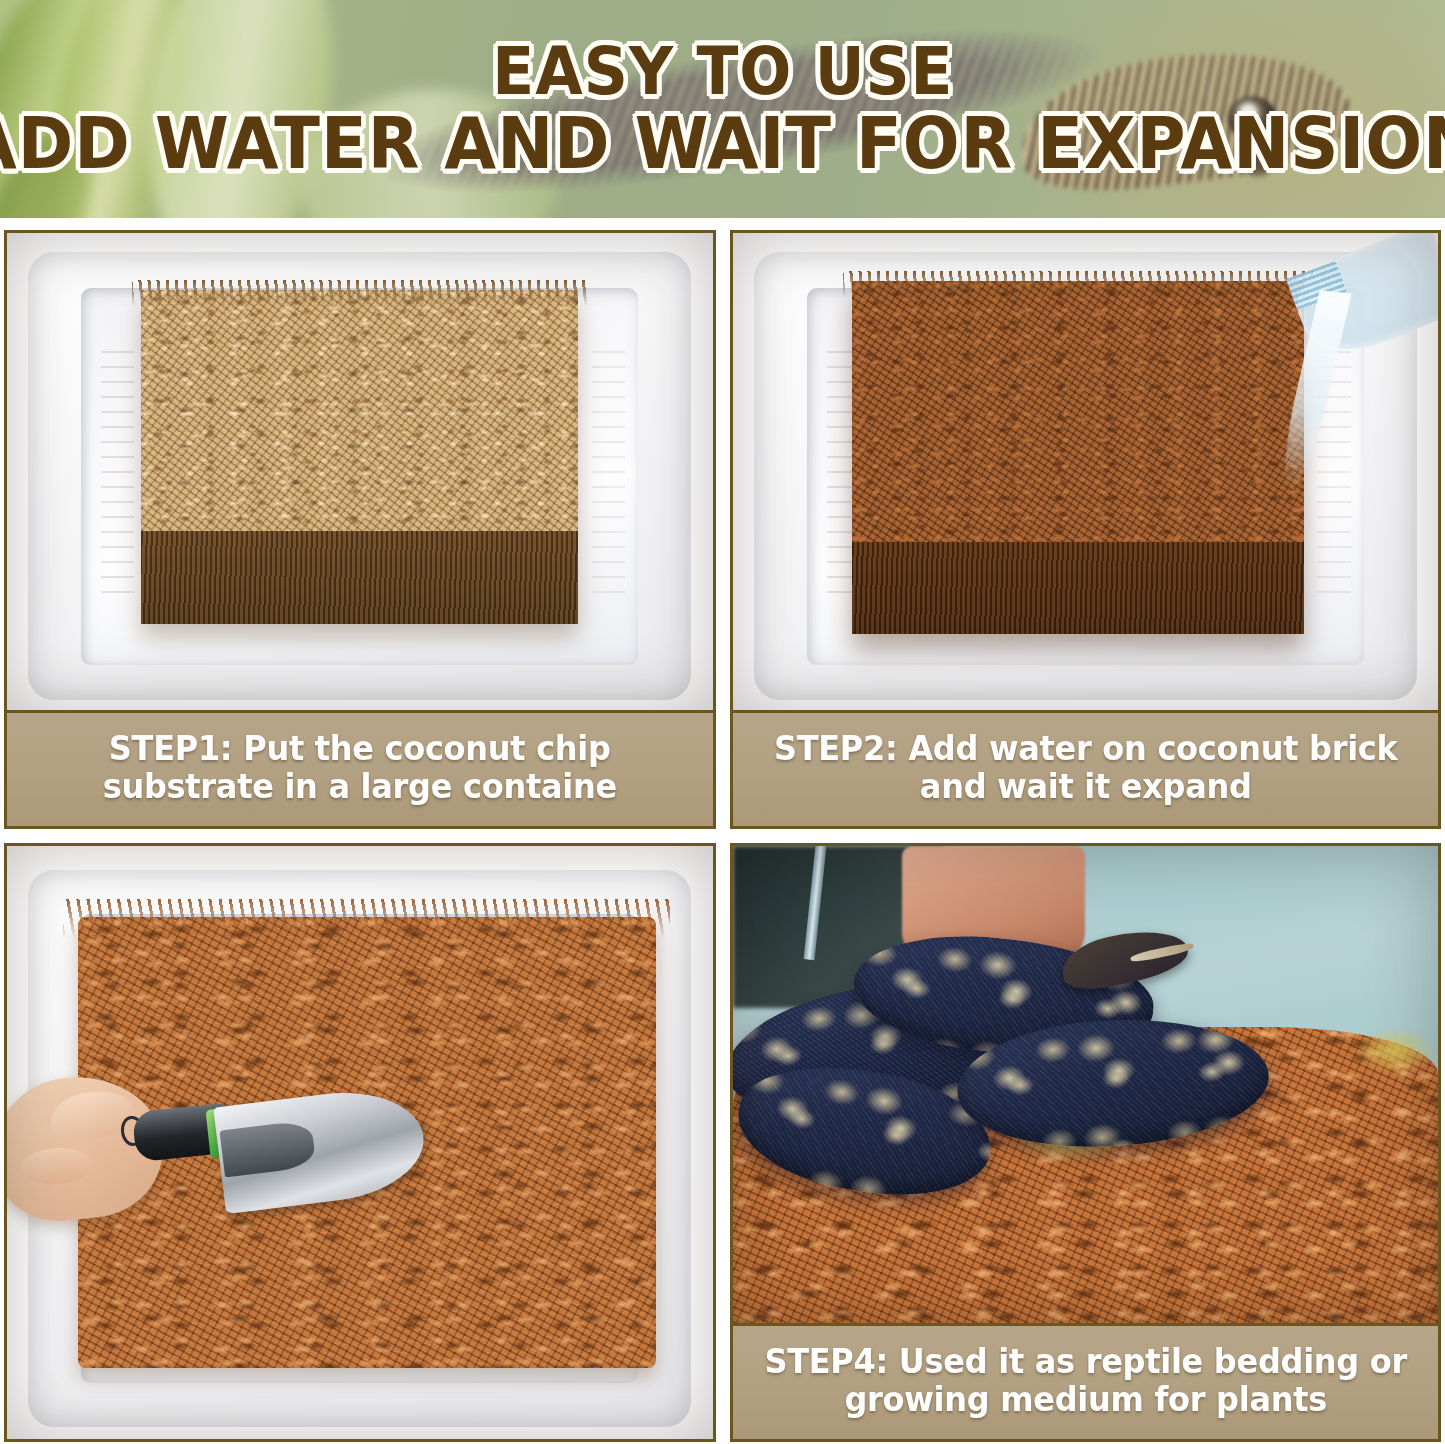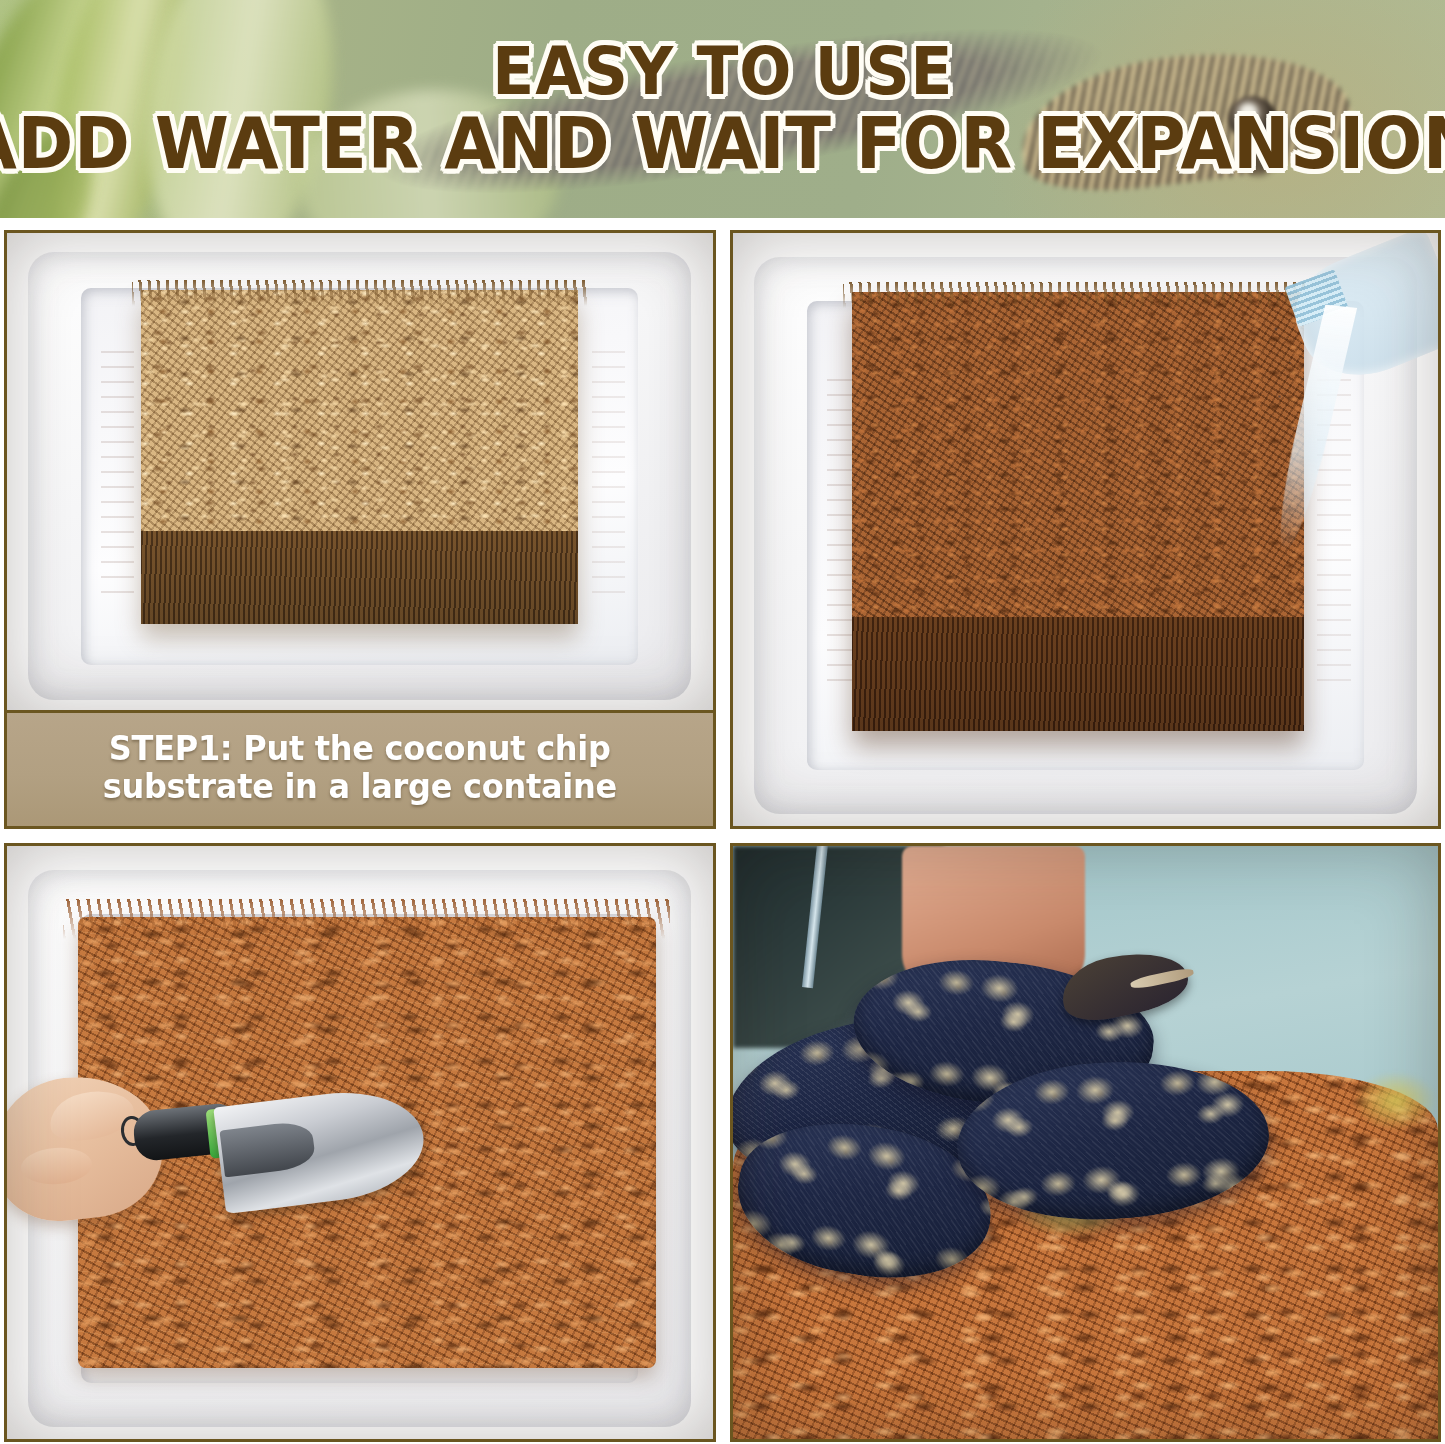--- a/index.html
+++ b/index.html
@@ -486,20 +486,23 @@
           <div class="face-side">
             <div class="side-tex"></div>
           </div>
         </div>
         <div class="bottle"></div>
         <div class="bottle-neck"></div>
         <div class="water-stream"></div>
         <div class="water-splash"></div>
         <div class="vignette"></div>
       </div>
+      <div class="caption">
+        <div class="caption-text">STEP2: Add water on coconut brick and wait it expand</div>
+      </div>
     </div>
 
     <div class="panel">
       <div class="photo">
         <div class="tray">
           <div class="tray-inner"></div>
         </div>
         <div class="husk"></div>
         <div class="husk-fringe"></div>
         <div class="hand"></div>
@@ -526,16 +529,19 @@
         <div class="snake">
           <div class="coil c1"></div>
           <div class="coil c4"></div>
           <div class="coil c2"></div>
           <div class="coil c3"></div>
           <div class="snake-head4"></div>
           <div class="snake-mouth"></div>
         </div>
         <div class="vignette"></div>
       </div>
+      <div class="caption">
+        <div class="caption-text">STEP4: Used it as reptile bedding or growing medium for plants</div>
+      </div>
     </div>
 
   </div>
 </div>
 
 </body></html>

